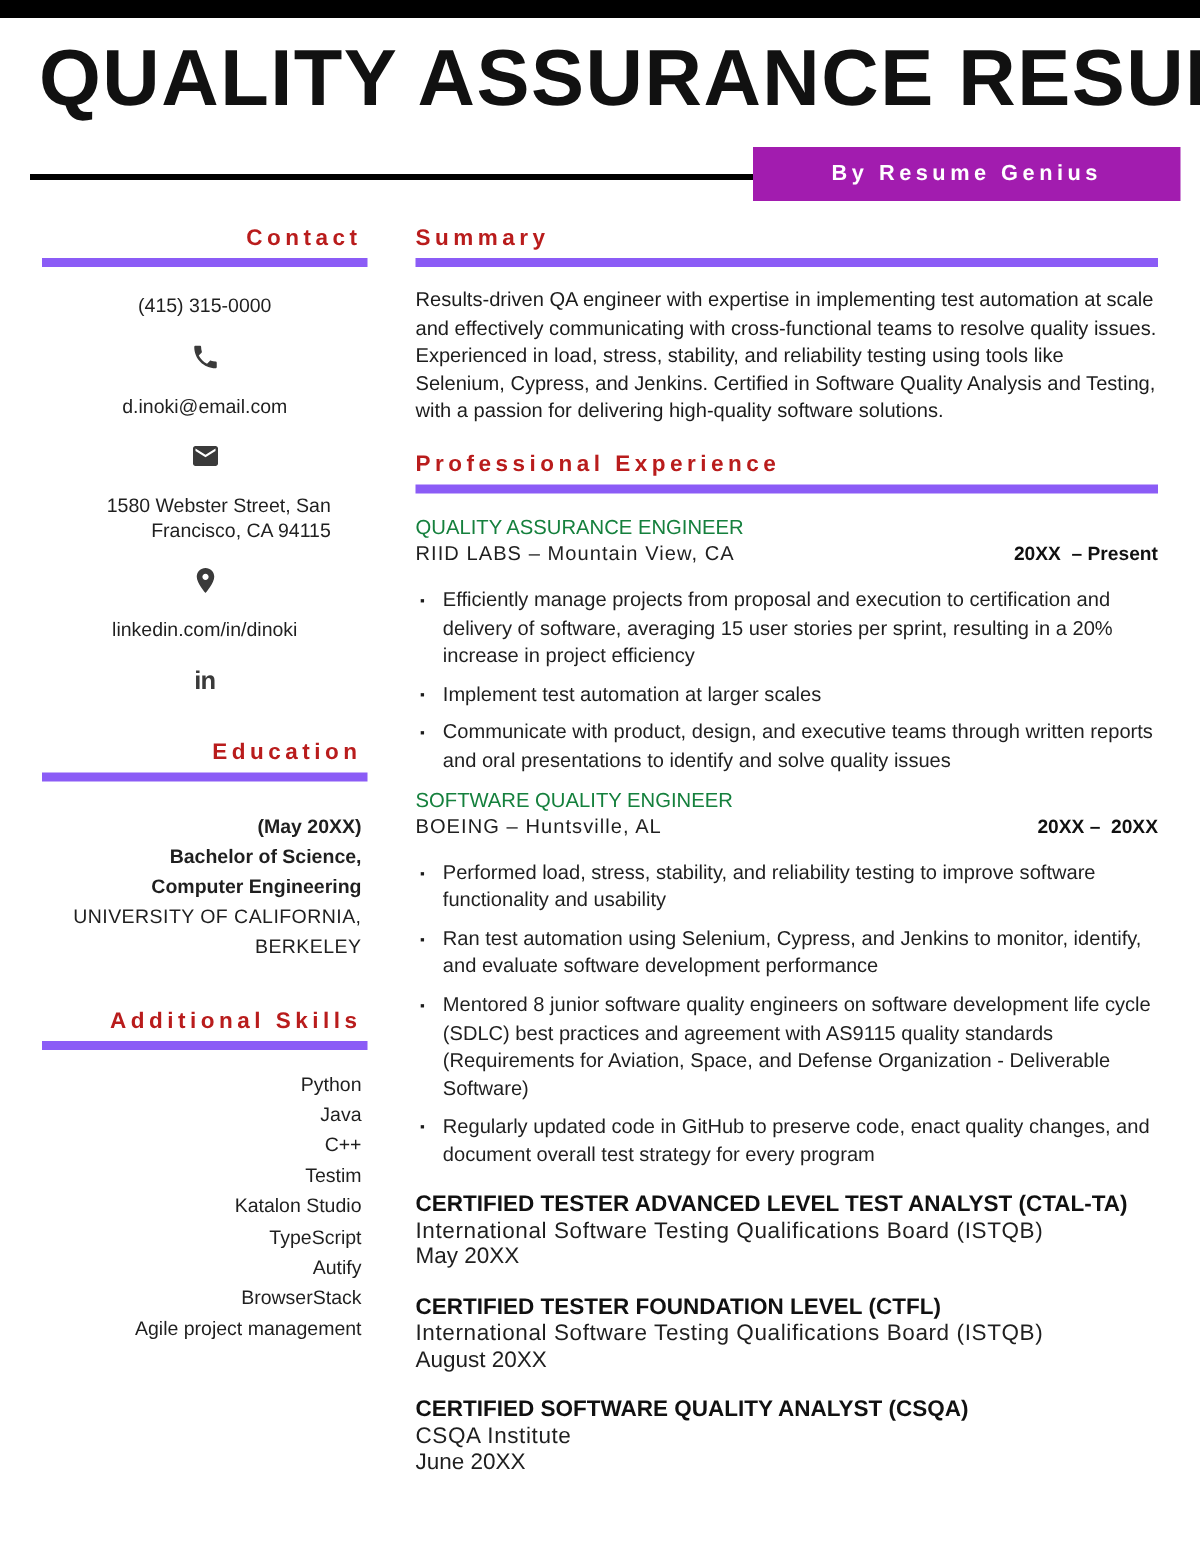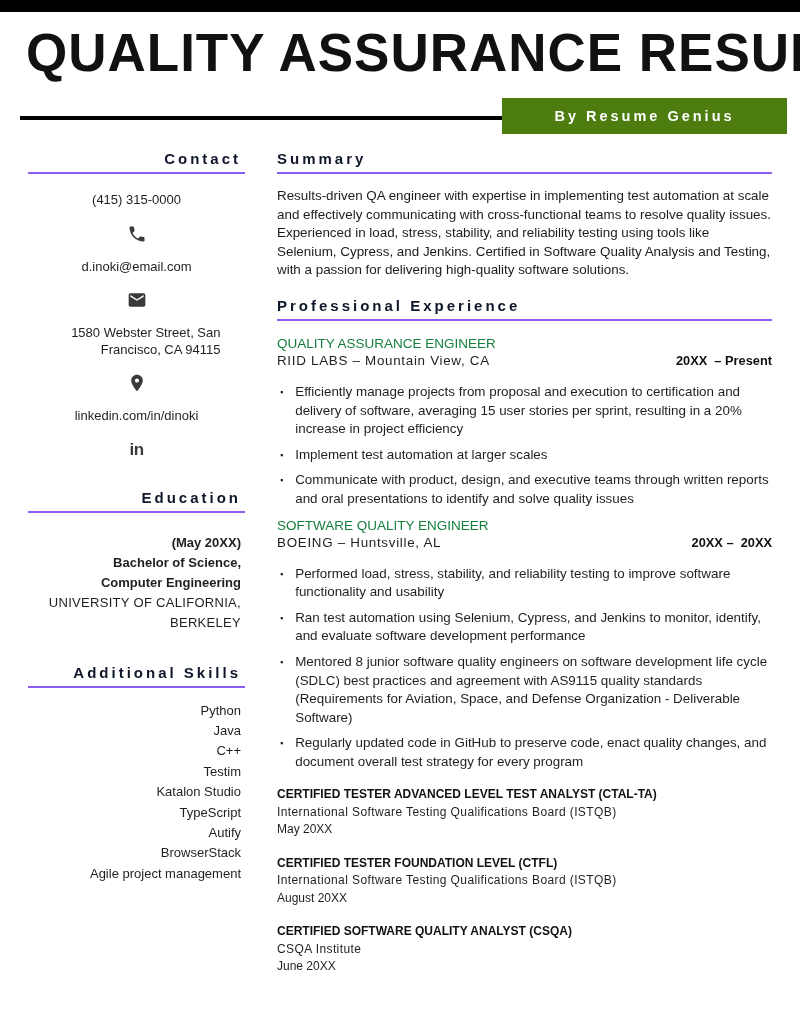--- a/index.html
+++ b/index.html
@@ -20,37 +20,37 @@
     position: absolute; left: 26px; top: 18px; margin: 0;
     font-size: 53px; line-height: 46px; font-weight: 800;
     letter-spacing: 1px; color: #111; white-space: nowrap;
   }
   .title-rule {
     position: absolute; left: 20px; top: 104px;
     width: 482px; height: 4px; background: #000;
   }
   .byline-box {
     position: absolute; left: 502px; top: 86px;
-    width: 285px; height: 36px; background: #4d7c0f;
+    width: 285px; height: 36px; background: #a21caf;
     display: flex; align-items: center; justify-content: center;
   }
   .byline-box span {
     color: #fff; font-size: 14.5px; font-weight: 700; letter-spacing: 3px;
     white-space: nowrap;
   }
 
   
   .columns { display: flex; align-items: flex-start; }
   .sidebar { width: 245px; flex: 0 0 245px; padding-left: 28px; padding-top: 5px; }
   .main { width: 495px; flex: 0 0 495px; margin-left: 32px; padding-top: 5px; }
 
   h2.section-heading {
-    margin: 0; font-size: 15px; font-weight: 700; color: #0f172a;
+    margin: 0; font-size: 15px; font-weight: 700; color: #b91c1c;
     letter-spacing: 3px; padding-bottom: 5px;
-    border-bottom: 2px solid #8b5cf6; white-space: nowrap;
+    border-bottom: 6px solid #8b5cf6; white-space: nowrap;
   }
   .sidebar h2.section-heading { text-align: right; padding-right: 4px; }
 
   
   .contact-list { margin-top: 18px; }
   .contact-row {
     display: flex; align-items: center; justify-content: flex-end;
     gap: 13px; margin-bottom: 13px; flex-direction: column;
   }
   .contact-text {
@@ -86,21 +86,21 @@
   .job + .job { margin-top: 8px; }
   .job-title { font-size: 13.5px; font-weight: 400; line-height: 17px; color: #15803d; }
   .job-sub { display: flex; justify-content: space-between; align-items: baseline; font-size: 13.4px; line-height: 17px; }
   .job-company { letter-spacing: 0.7px; }
   .job-dates { font-weight: 700; font-size: 12.8px; white-space: pre; color: #111; }
   .bullets { margin: 14px 0 0; padding: 0; list-style: none; }
   .bullets li { display: flex; gap: 12px; margin-bottom: 7px; font-size: 13.4px; line-height: 18.6px; }
   .bullet-marker { flex: 0 0 auto; font-size: 9px; line-height: 18.6px; padding-left: 3px; color: #1c1c1c; }
 
   .certifications-section { margin-top: 15px; }
-  .cert { margin-top: 12px; font-size: 12px; line-height: 17.5px; }
+  .cert { margin-top: 12px; font-size: 15px; line-height: 17.5px; }
   .cert + .cert { margin-top: 16px; }
   .cert-name { font-weight: 700; color: #111; }
   .cert-org { letter-spacing: 0.4px; }
 </style>
 </head>
 <body>
 
 <div class="top-bar"></div>
 
 <header class="header">

